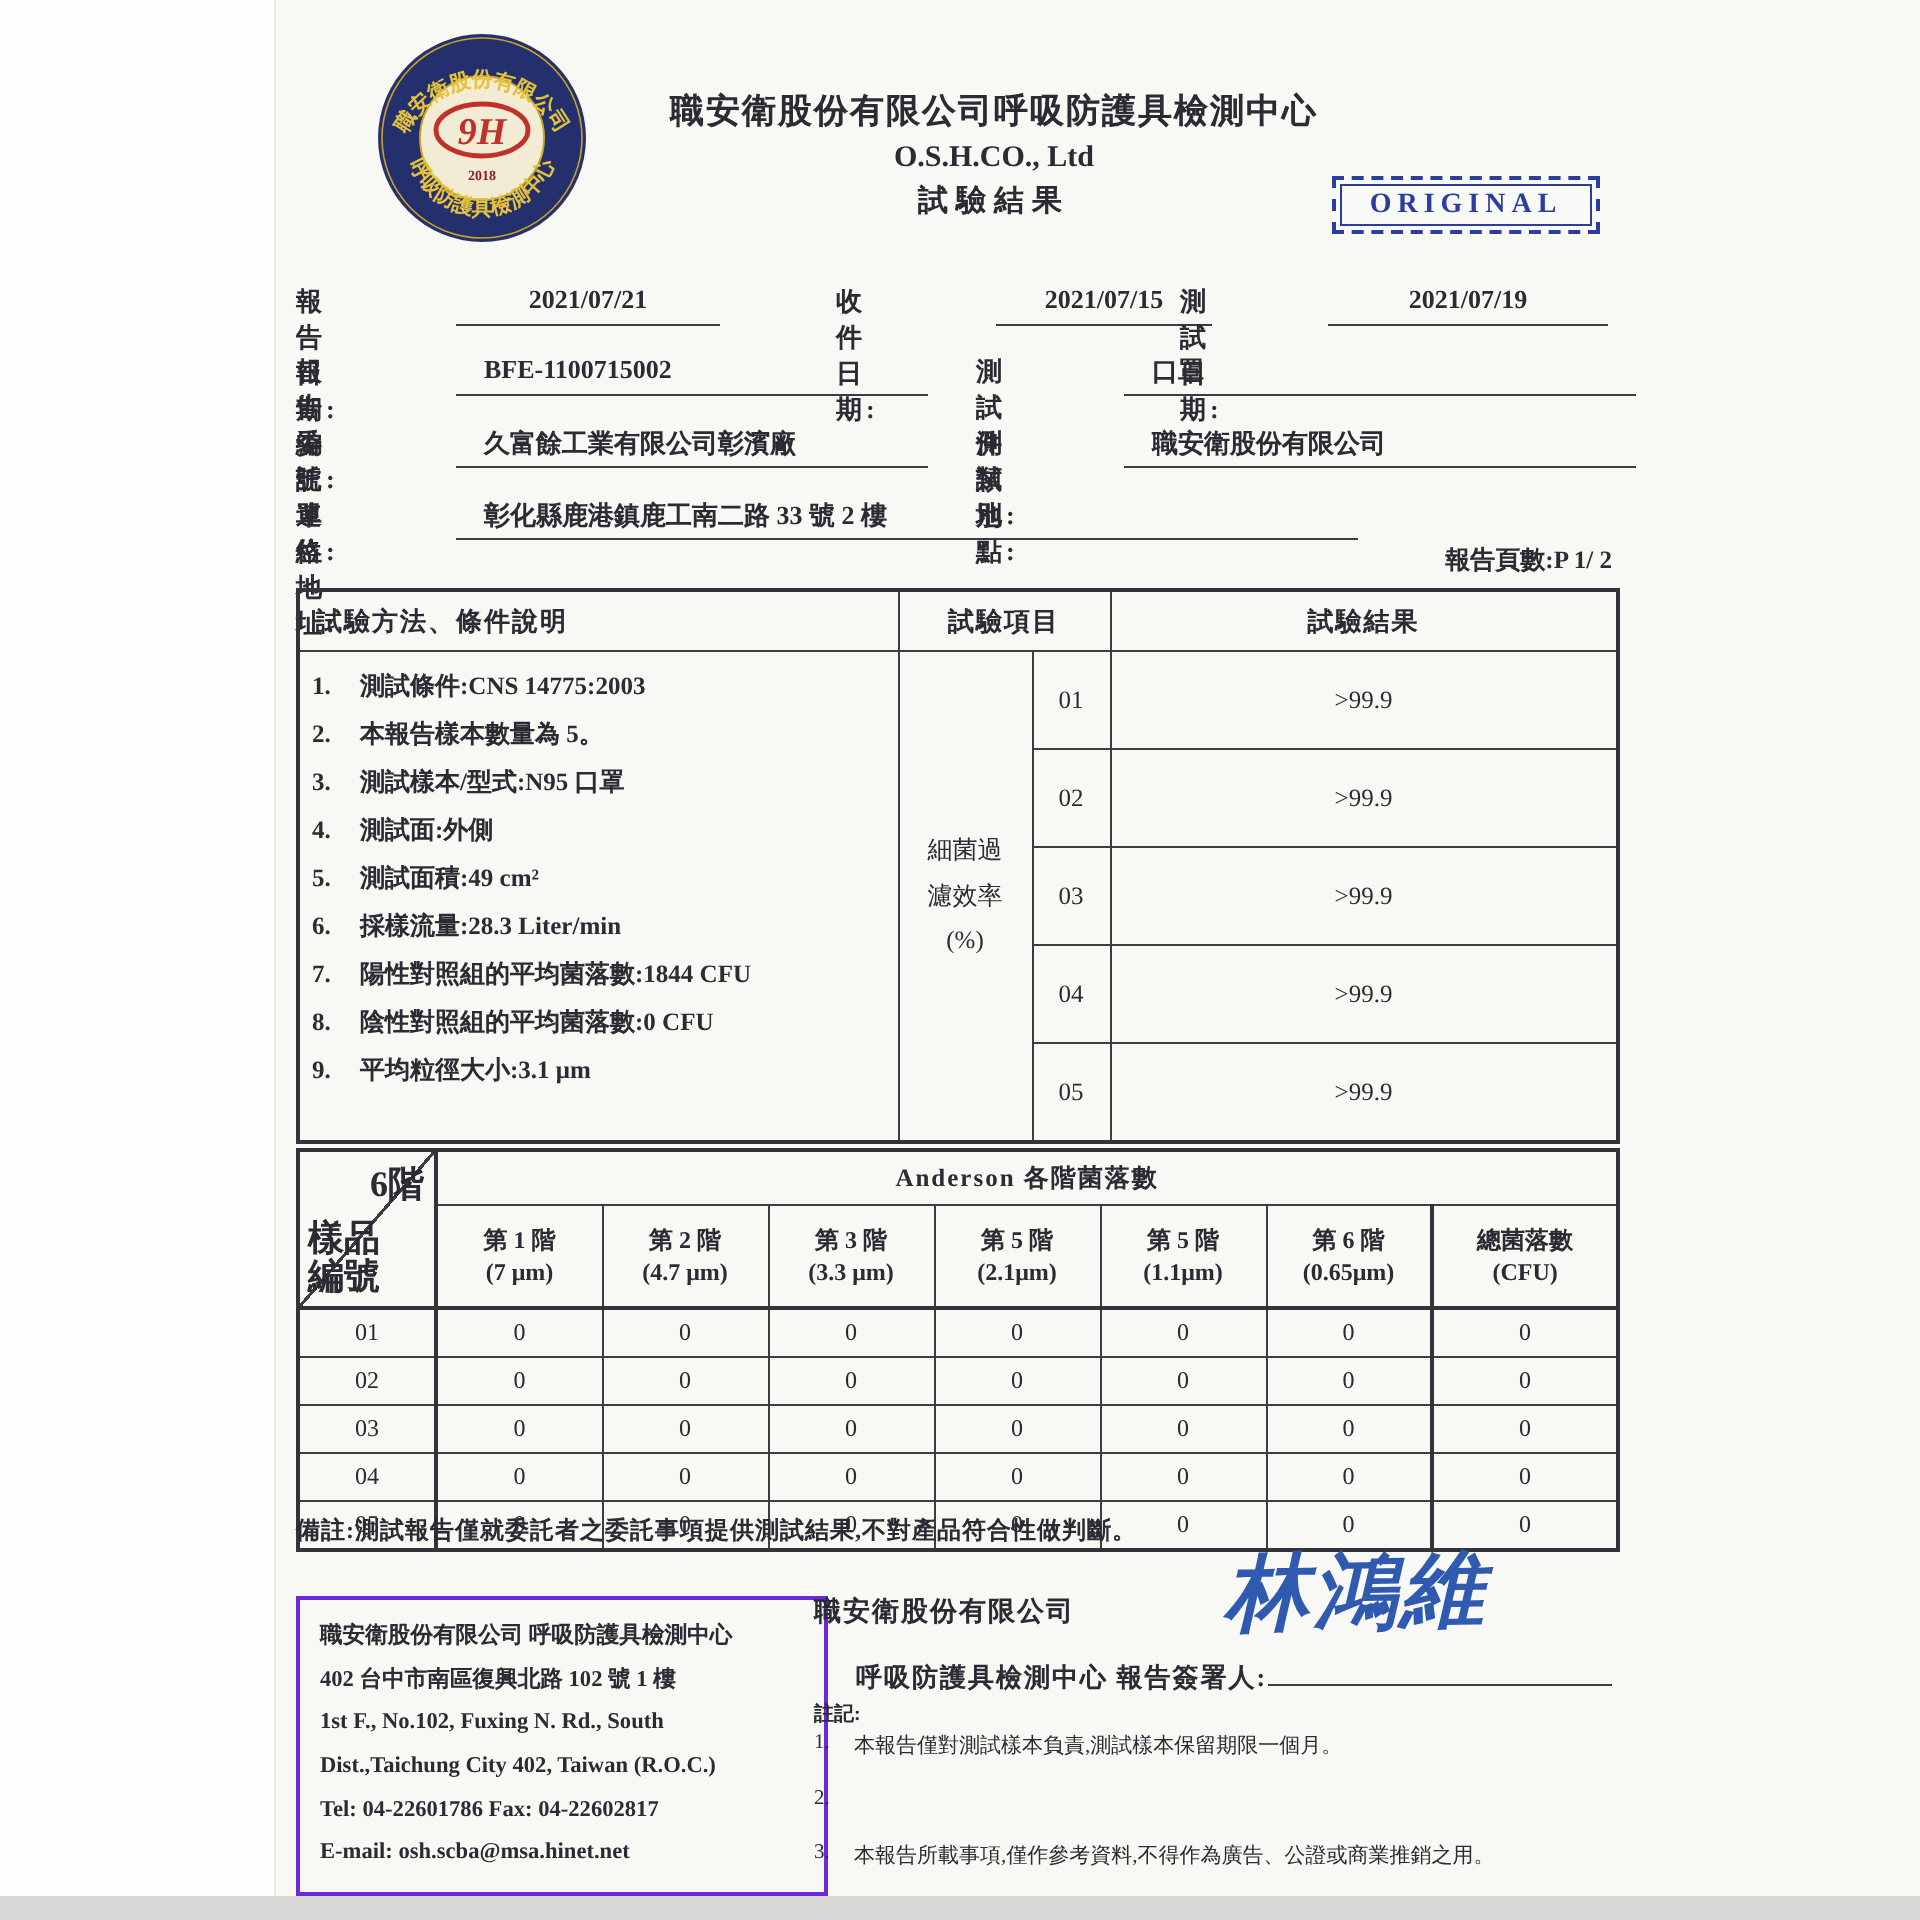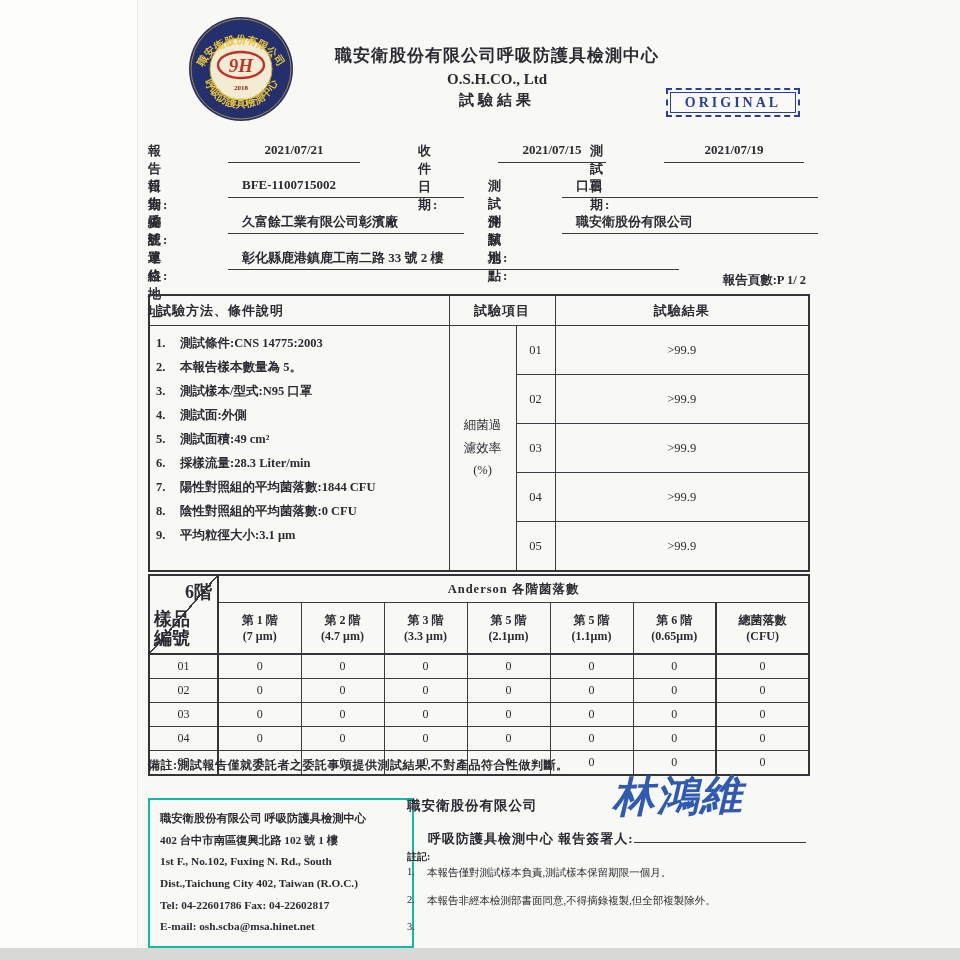--- a/index.html
+++ b/index.html
@@ -52,21 +52,21 @@
   .corner{position:relative;border-right:2px solid #33333a !important;border-bottom:2px solid #33333a !important;
     background:linear-gradient(to bottom right,transparent calc(50% - 0.8px),#3c3c42 calc(50% - 0.8px),#3c3c42 calc(50% + 0.8px),transparent calc(50% + 0.8px));}
   .corner span{position:absolute;font-size:18px;font-weight:bold;}
   .c-top{top:4px;right:5px;}
   .c-b1{bottom:22px;left:4px;}
   .c-b2{bottom:3px;left:4px;}
 
   .remark{left:148px;top:757px;font-size:12px;font-weight:bold;letter-spacing:.5px;}
 
   
-  .addr-box{left:148px;top:798px;width:242px;border:2px solid #14b8a6;padding:8px 10px;background:transparent;}
+  .addr-box{left:148px;top:798px;width:242px;border:2px solid #6d28d9;padding:8px 10px;background:transparent;}
   .addr-box div{font-size:11.3px;font-weight:bold;line-height:1.92;white-space:nowrap;}
   .sign-company{left:407px;top:797px;font-size:13.5px;font-weight:bold;letter-spacing:1px;}
   .sign-row{left:407px;top:828px;font-size:13px;font-weight:bold;letter-spacing:1px;margin-left:21px;}
   .sign-line{display:inline-block;width:172px;height:14px;border-bottom:1.5px solid #3a3a40;}
   .signature{left:612px;top:768px;font-size:42px;font-weight:bold;font-style:italic;color:#2f5ab0;transform:rotate(-1deg);letter-spacing:2px;font-family:"DejaVu Serif",serif;}
   .notes-label{left:407px;top:850px;font-size:10px;font-weight:bold;}
   .note{position:absolute;left:407px;font-size:10.5px;display:flex;width:400px;}
   .note .n-no{width:20px;flex:none;}
 </style>
 </head>
@@ -336,19 +336,19 @@
 </div>
 <div class="abs signature">林鴻維</div>
 
 <div class="abs notes-label">註記:</div>
 <div class="note" style="top:866px;">
     <span class="n-no">1.</span>
     <span>本報告僅對測試樣本負責,測試樣本保留期限一個月。</span>
   </div>
 <div class="note" style="top:894px;">
     <span class="n-no">2.</span>
-    <span>本報告非經本檢測部書面同意,不得摘錄複製,但全部複製除外。</span>
   </div>
 <div class="note" style="top:921px;">
     <span class="n-no">3.</span>
+    <span>本報告所載事項,僅作參考資料,不得作為廣告、公證或商業推銷之用。</span>
   </div>
 
 <div class="scan-bottom"></div>
 
 </body></html>

